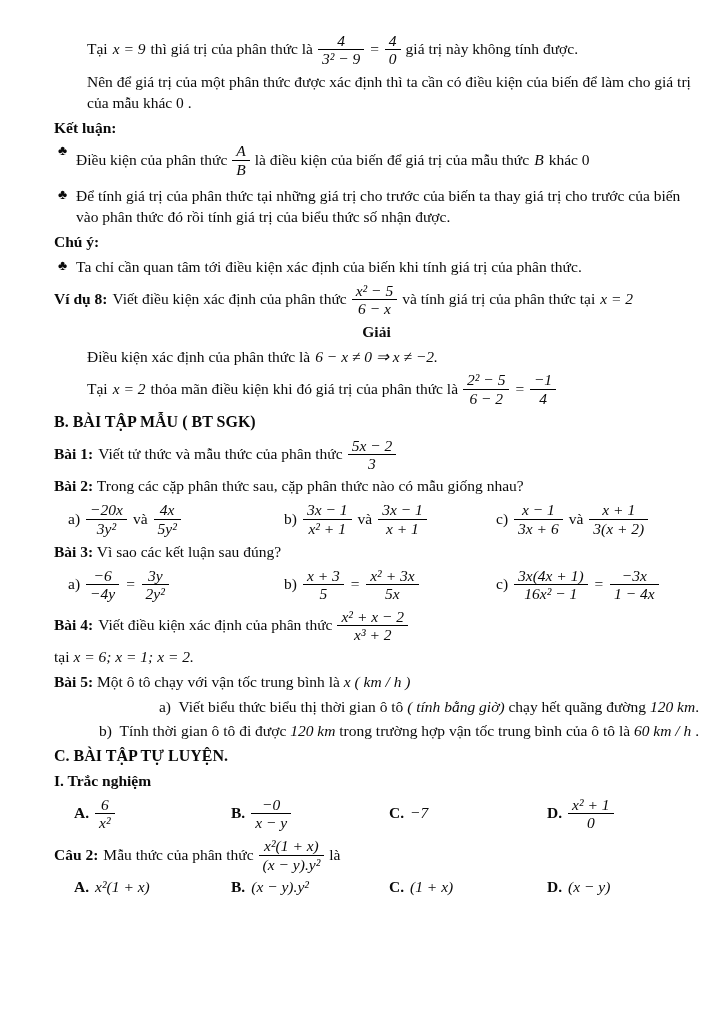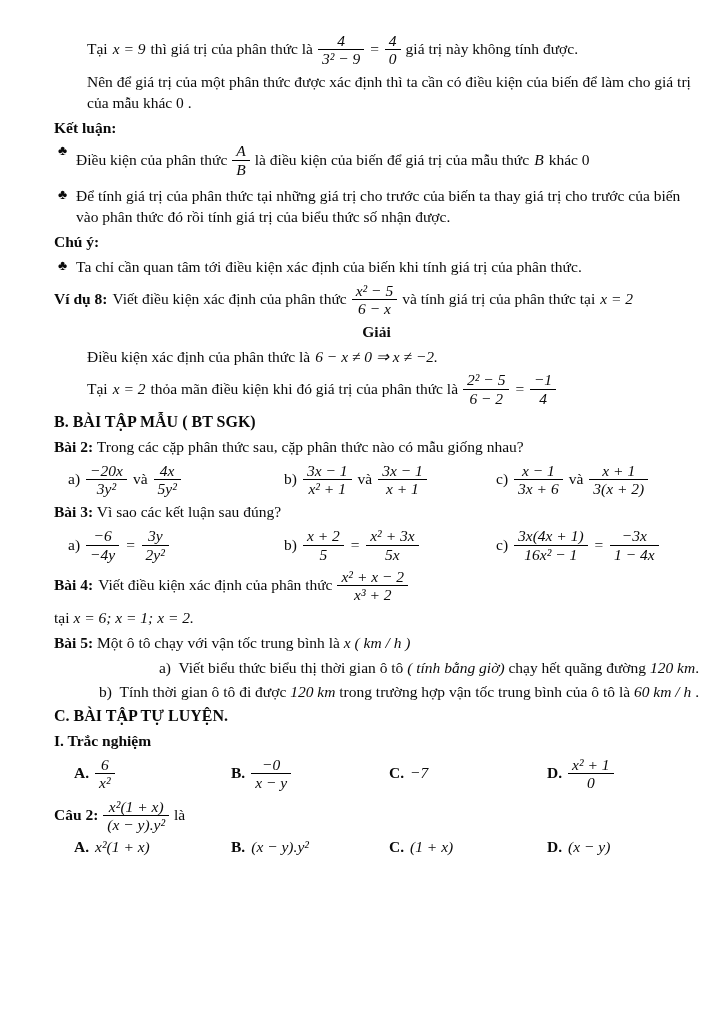--- a/index.html
+++ b/index.html
@@ -118,20 +118,28 @@
       </span>
     <span class="m">=</span>
     <span class="frac">
         <span class="num">−1</span>
         <span class="den">4</span>
       </span>
   </div>
 
   <p class="line bold big">B. BÀI TẬP MẪU ( BT SGK)</p>
 
+  <div class="fline">
+    <b>Bài 1:</b>
+    <span>Viết tử thức và mẫu thức của phân thức</span>
+    <span class="frac">
+        <span class="num">5x − 2</span>
+        <span class="den">3</span>
+      </span>
+  </div>
 
   <p class="line"><b>Bài 2:</b> <span>Trong các cặp phân thức sau, cặp phân thức nào có mẫu giống nhau?</span></p>
 
   <div class="row3">
     <div class="c1 cell">
       <span>a)</span>
       <span class="frac">
           <span class="num">−20x</span>
           <span class="den">3y²</span>
         </span>
@@ -178,21 +186,21 @@
         </span>
       <span class="m">=</span>
       <span class="frac">
           <span class="num">3y</span>
           <span class="den">2y²</span>
         </span>
     </div>
     <div class="c2 cell">
       <span>b)</span>
       <span class="frac">
-          <span class="num">x + 2</span>
+          <span class="num">x + 3</span>
           <span class="den">5</span>
         </span>
       <span class="m">=</span>
       <span class="frac">
           <span class="num">x² + 3x</span>
           <span class="den">5x</span>
         </span>
     </div>
     <div class="c3 cell">
       <span>c)</span>
@@ -251,20 +259,21 @@
       <b>D.</b>
       <span class="frac">
           <span class="num">x² + 1</span>
           <span class="den">0</span>
         </span>
     </div>
   </div>
 
   <div class="fline">
     <b>Câu 2:</b>
+    <span>Mẫu thức của phân thức</span>
     <span class="frac">
         <span class="num">x²(1 + x)</span>
         <span class="den">(x − y).y²</span>
       </span>
     <span>là</span>
   </div>
 
   <div class="row4">
     <div class="k1 cell">
       <b>A.</b>

